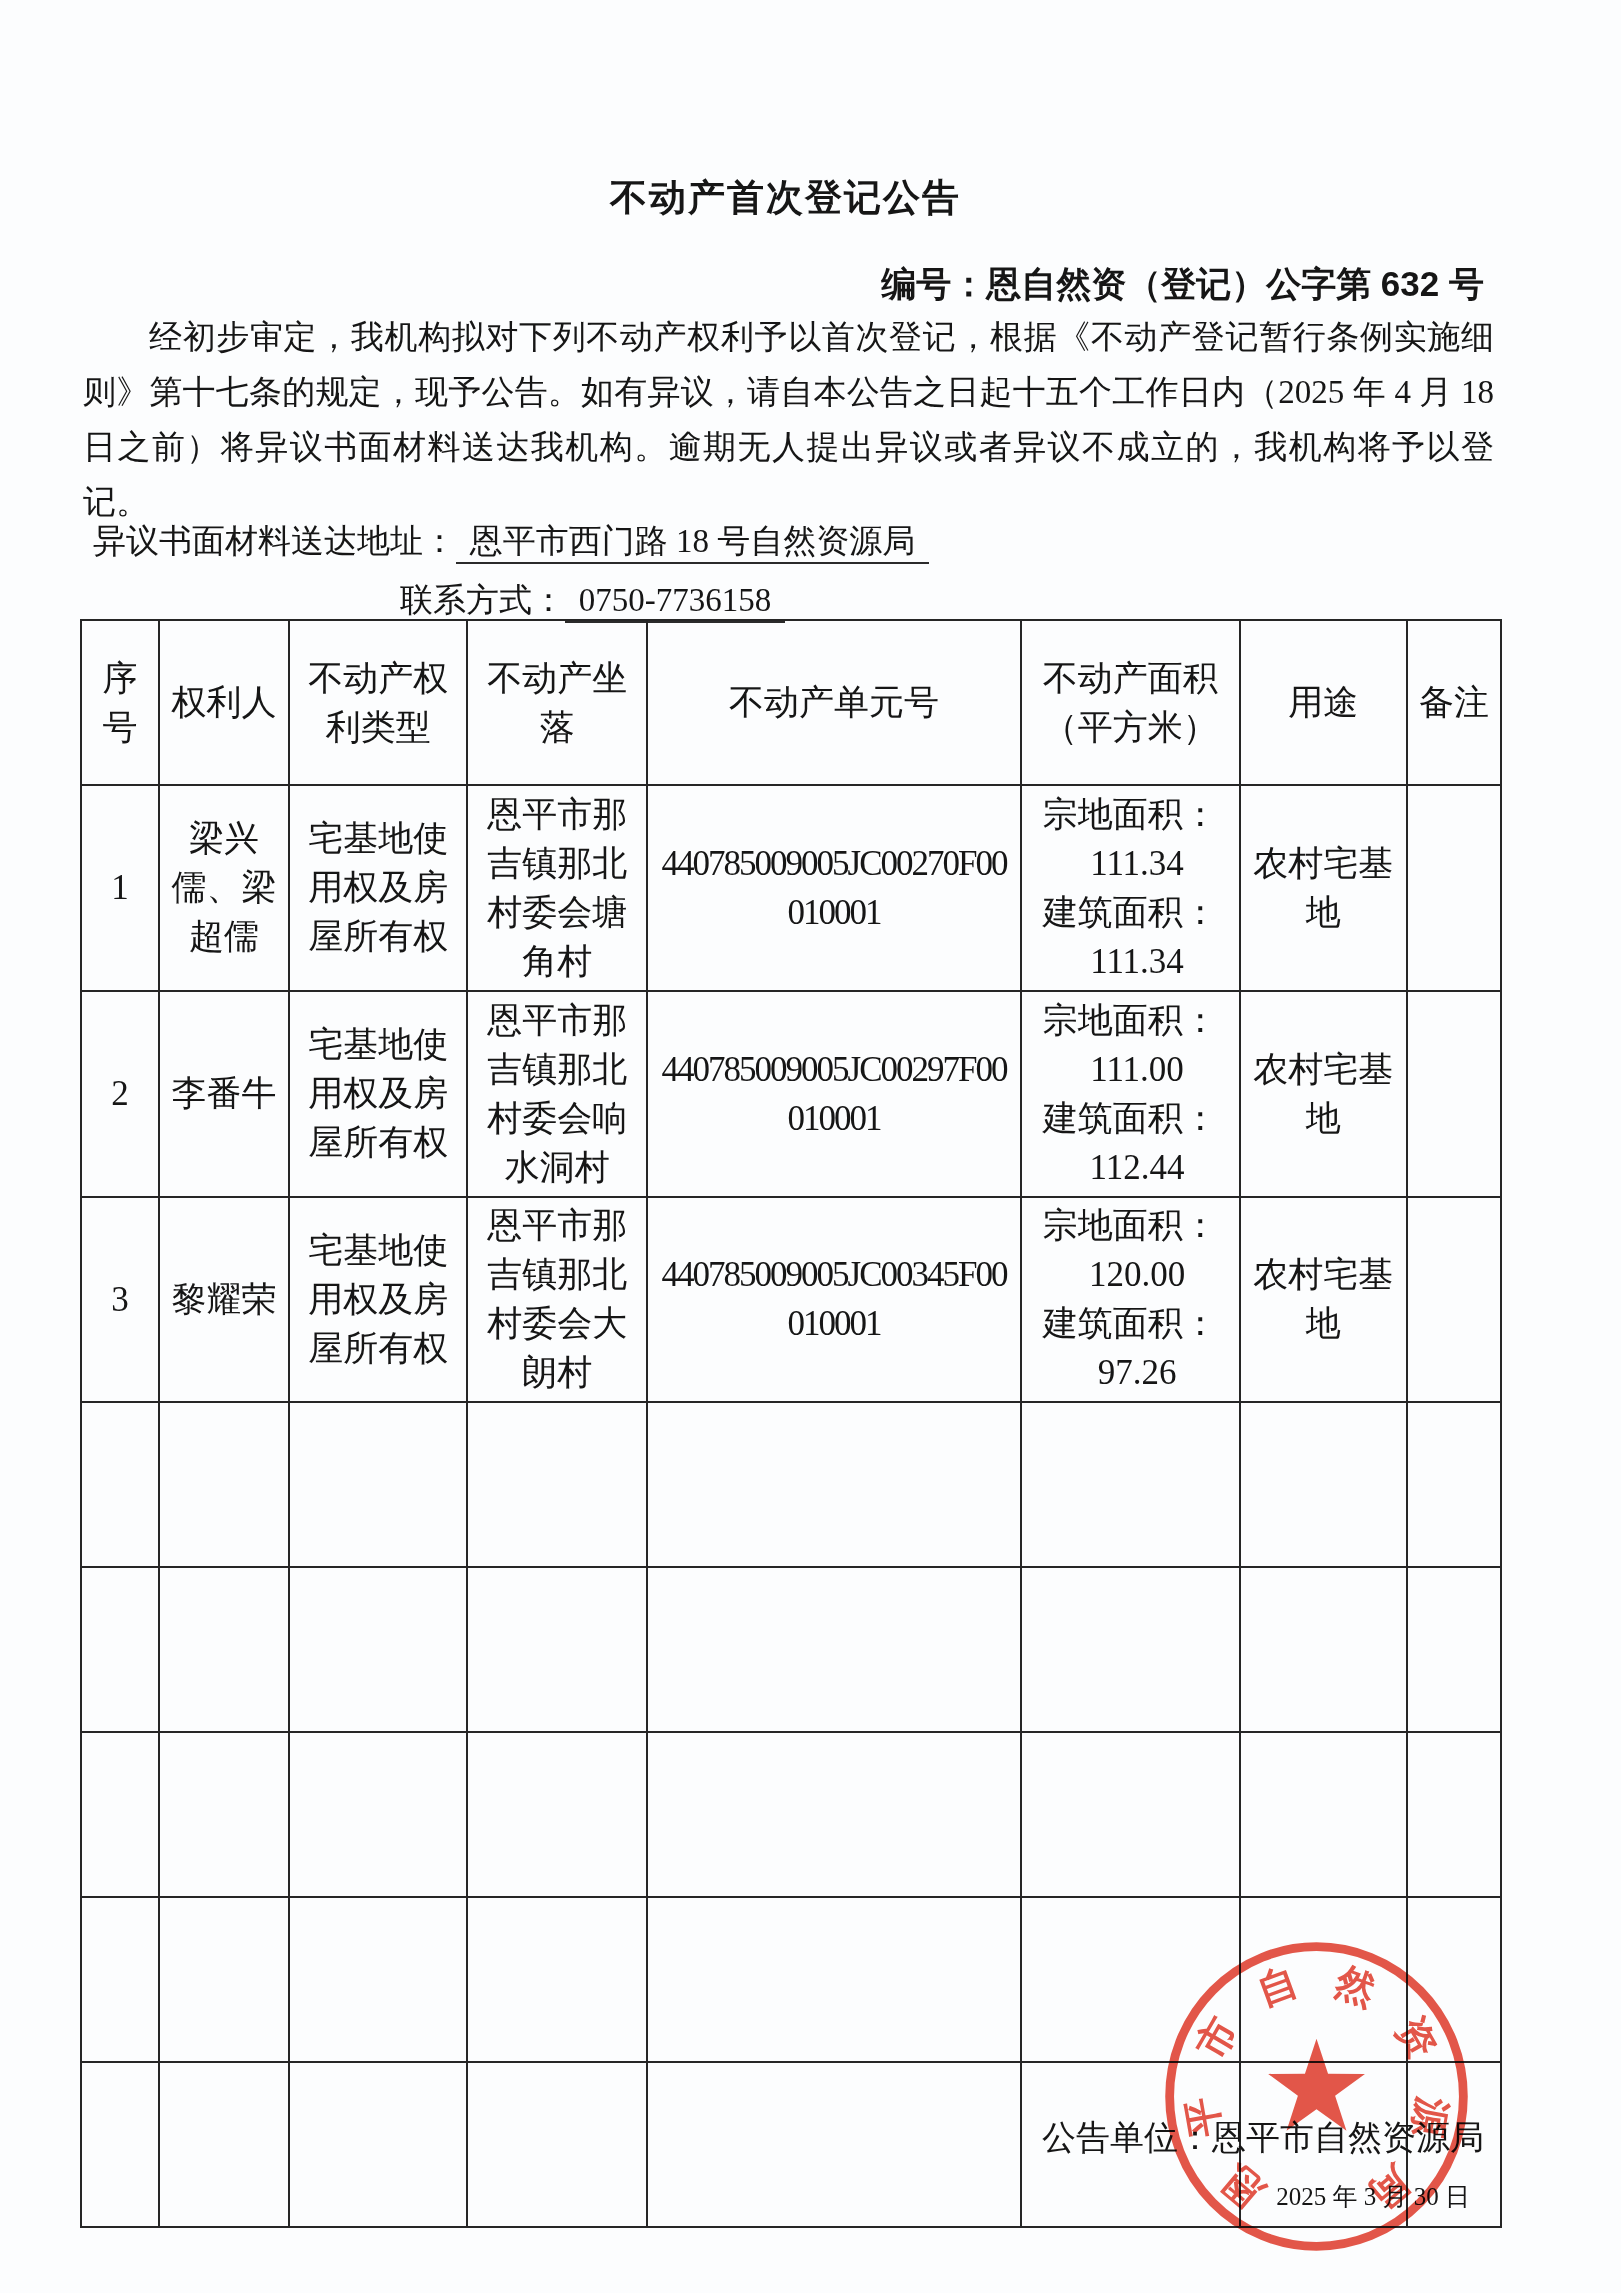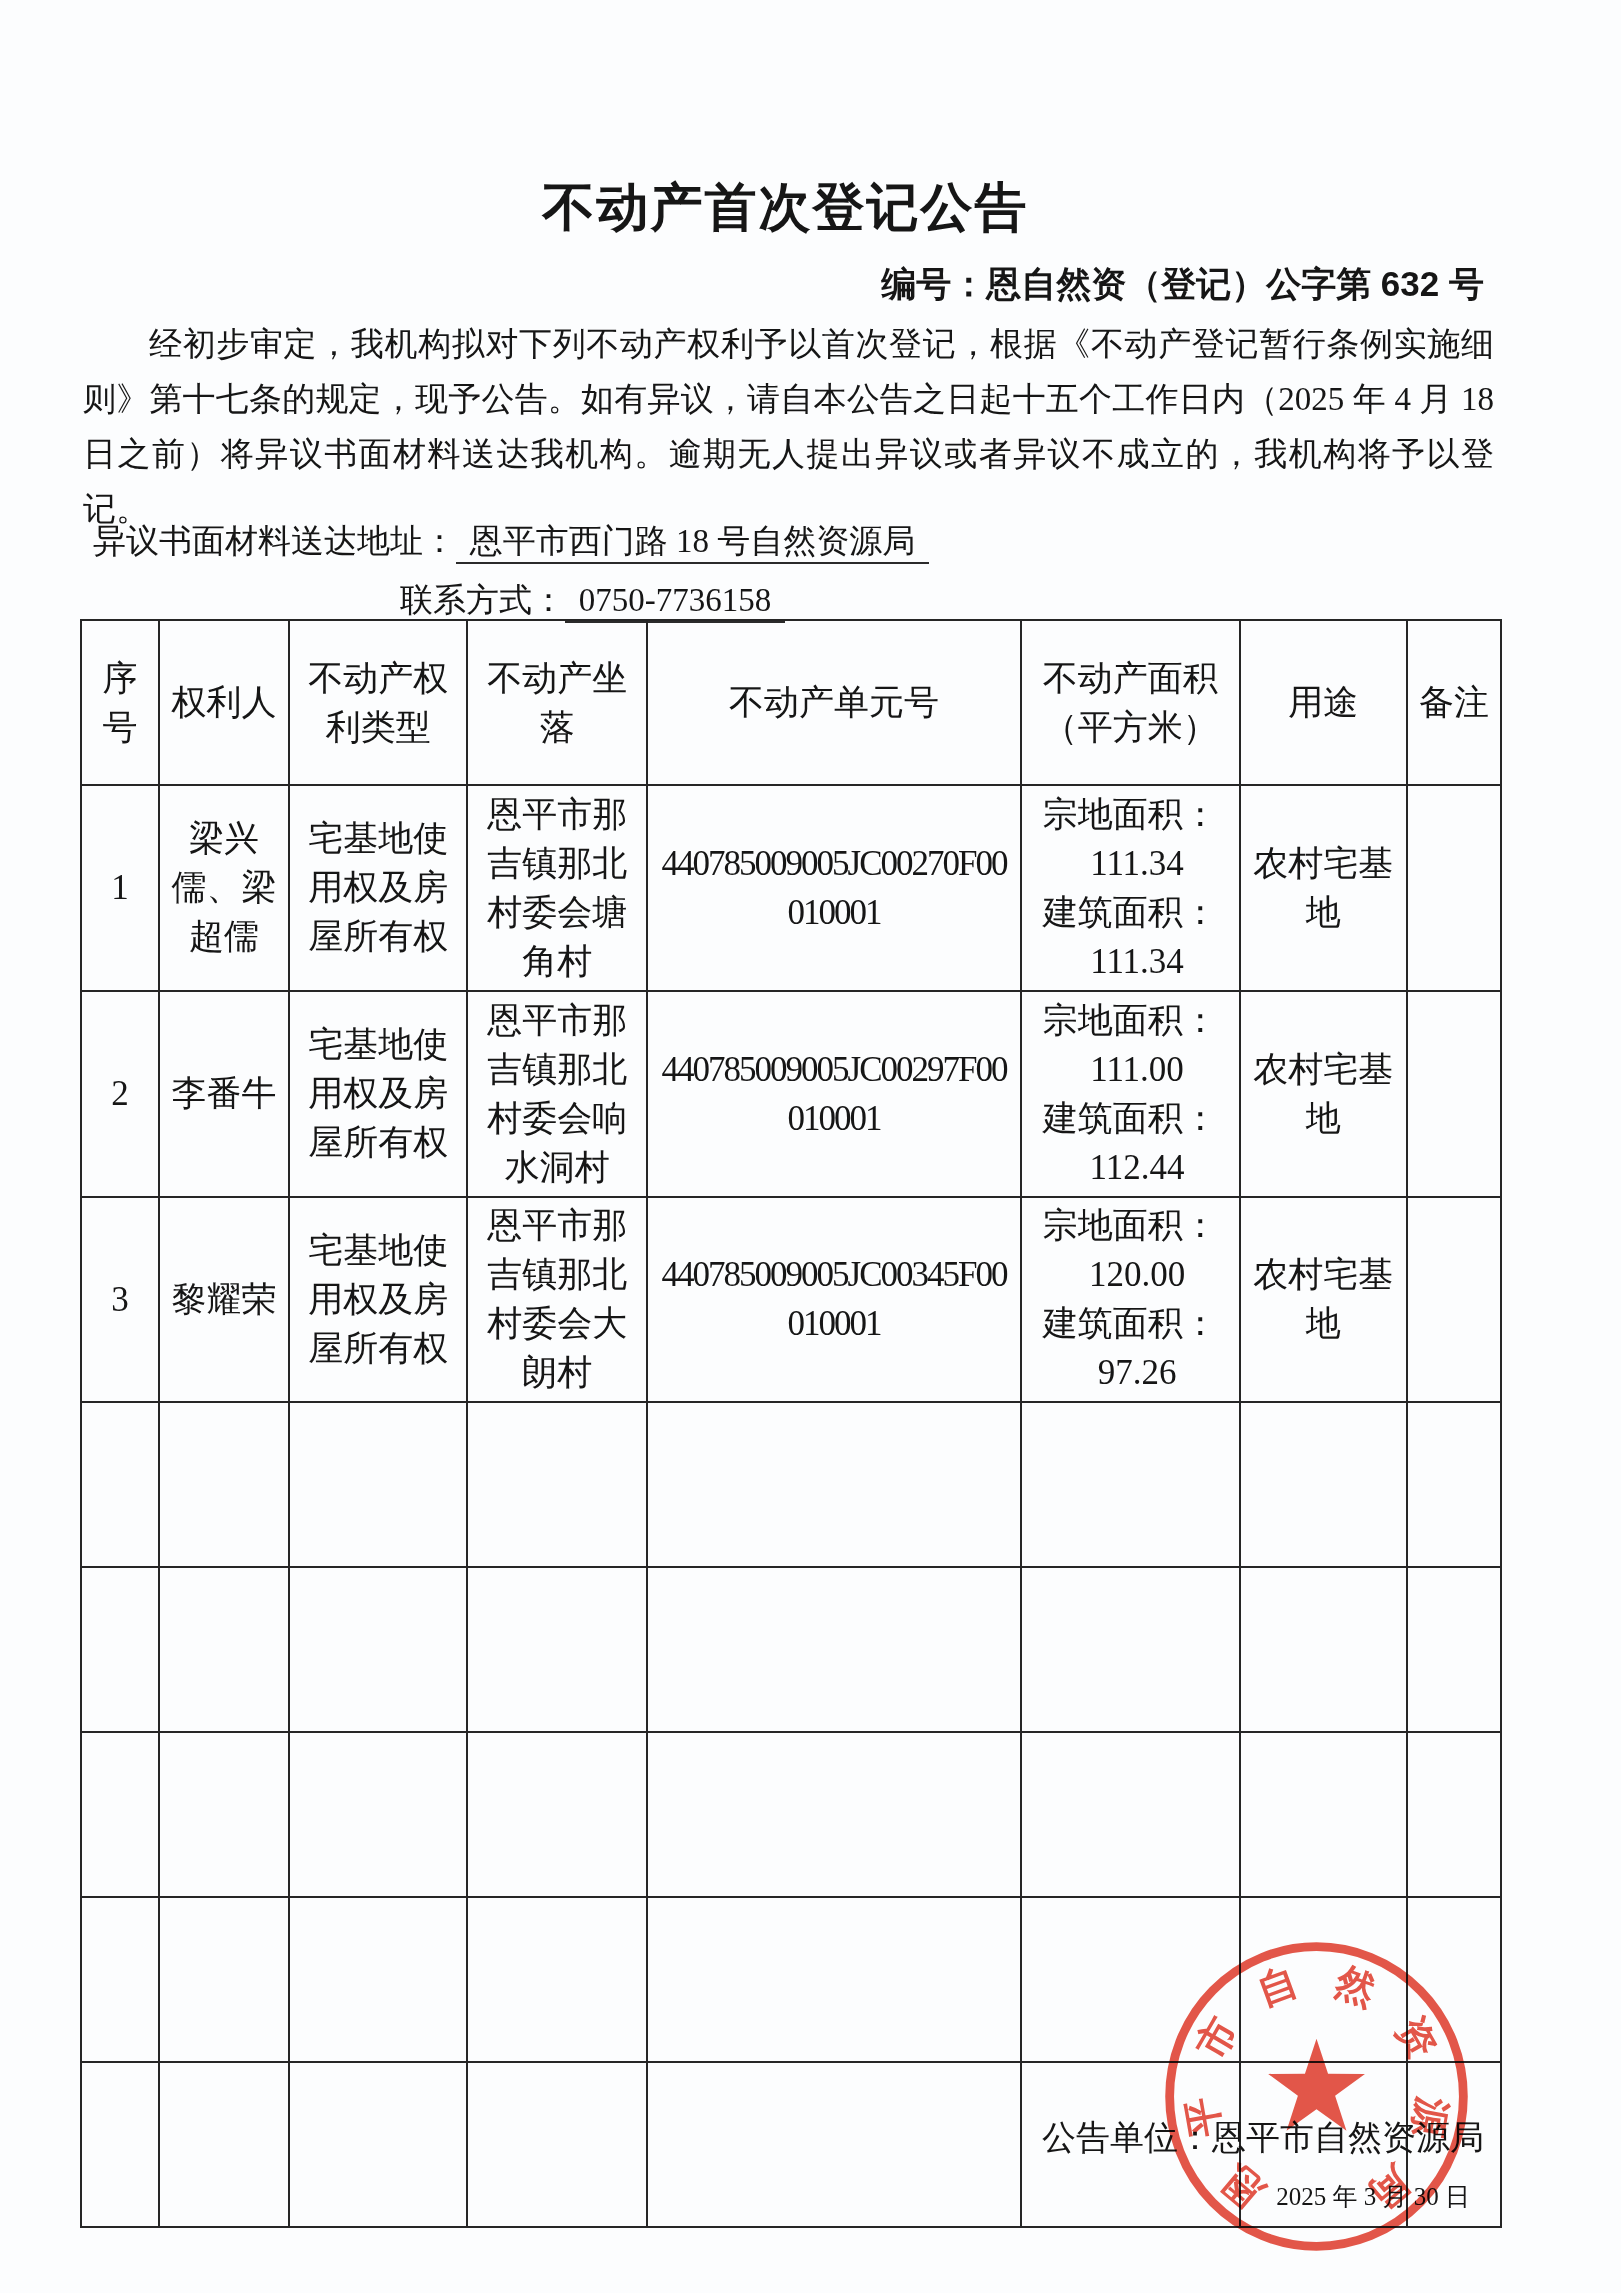--- a/index.html
+++ b/index.html
@@ -7,31 +7,31 @@
     position:relative;
     width:1621px;height:2294px;
     background:#fcfdfe;
     font-family:"Liberation Serif", serif;
     color:#161616;
     overflow:hidden;
   }
   .title{
     position:absolute;top:173px;left:80px;width:1411px;
     text-align:center;
-    font-size:52px;font-weight:bold;
+    font-size:37px;font-weight:bold;
     font-family:"Liberation Sans", sans-serif;
     letter-spacing:2px;
   }
   .doc-no{
     position:absolute;top:261px;right:137px;
     font-size:35px;font-weight:bold;
     font-family:"Liberation Sans", sans-serif;
   }
   .body-par{
-    position:absolute;top:317px;left:83px;width:1411px;
+    position:absolute;top:310px;left:83px;width:1411px;
     font-size:33px;line-height:55px;
     text-align:justify;text-indent:2em;
     margin:0;
     font-family:Liberation Serif, serif;
   }
   .addr-line{
     position:absolute;top:519px;left:93px;
     font-size:33px;
   }
   .contact-line{

